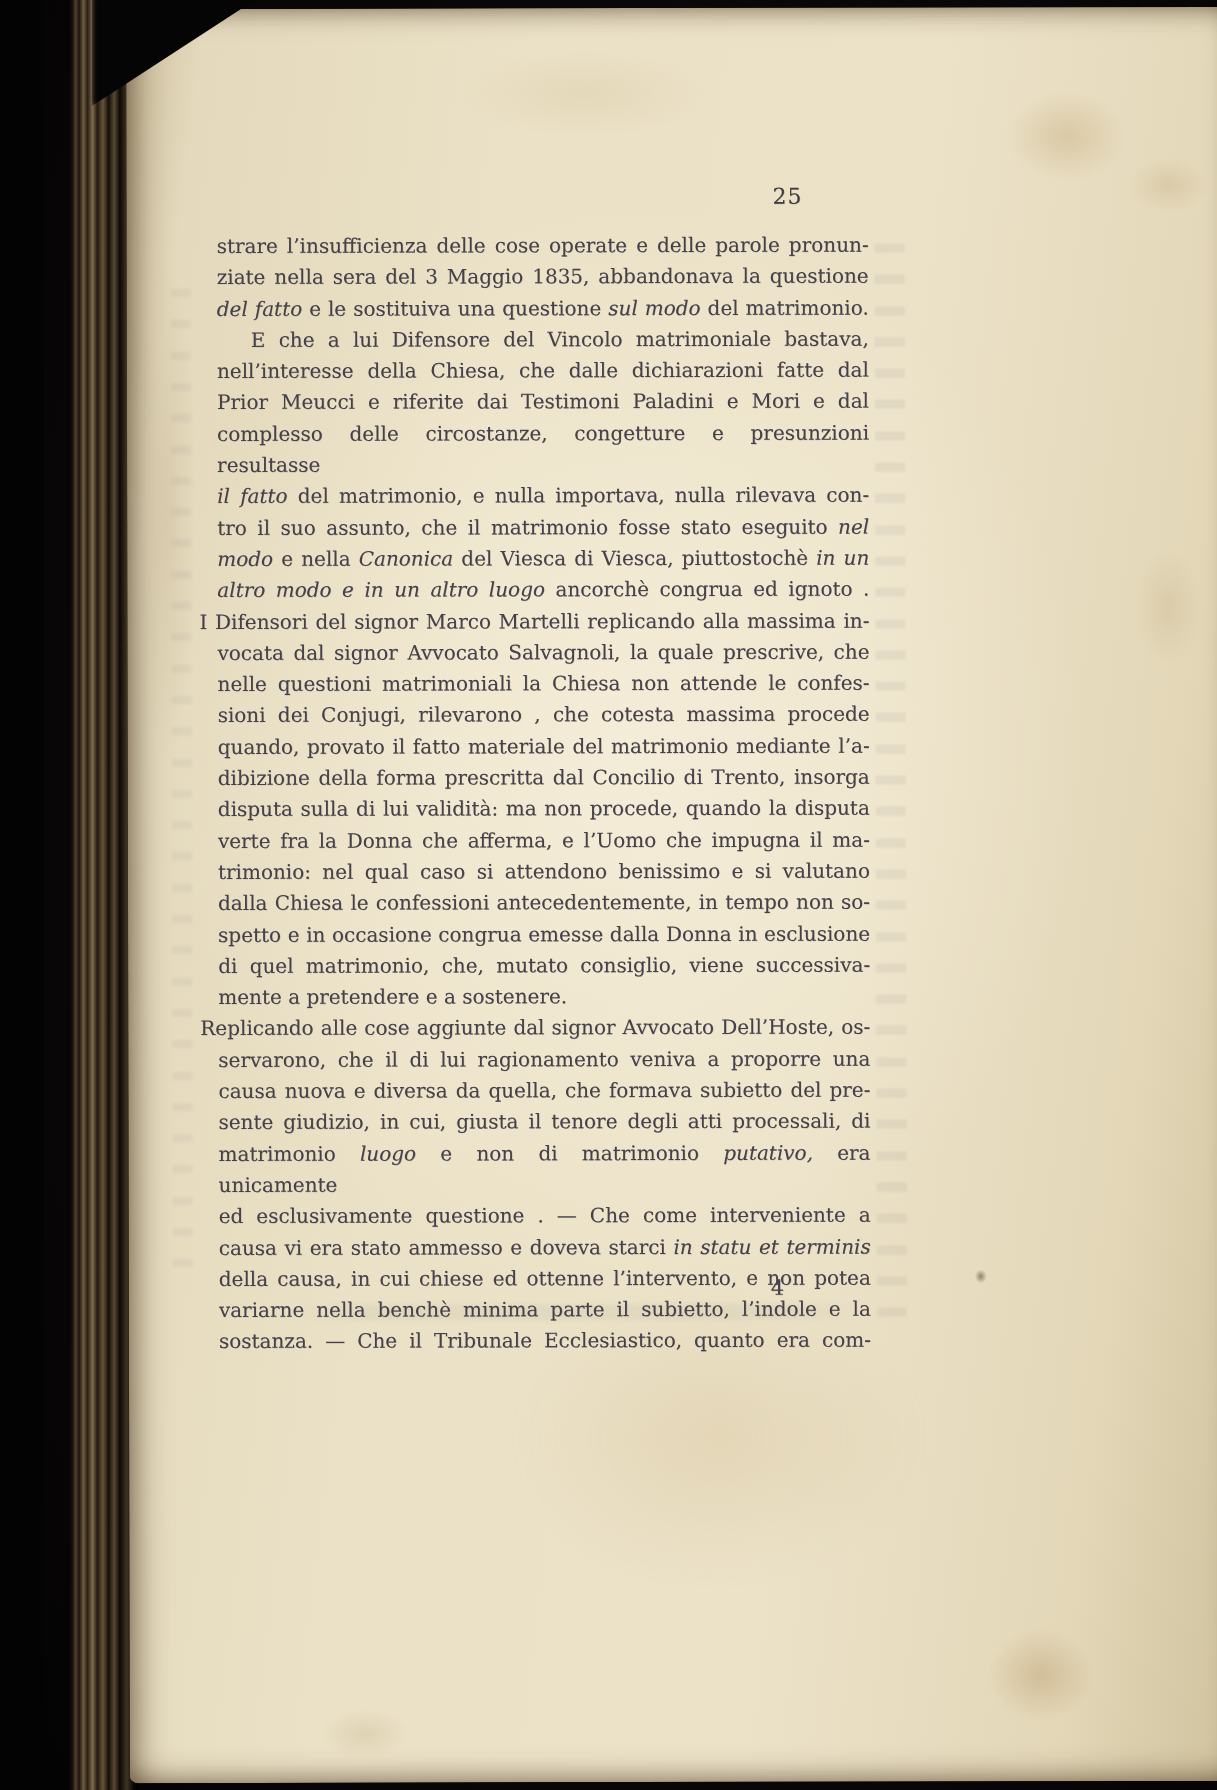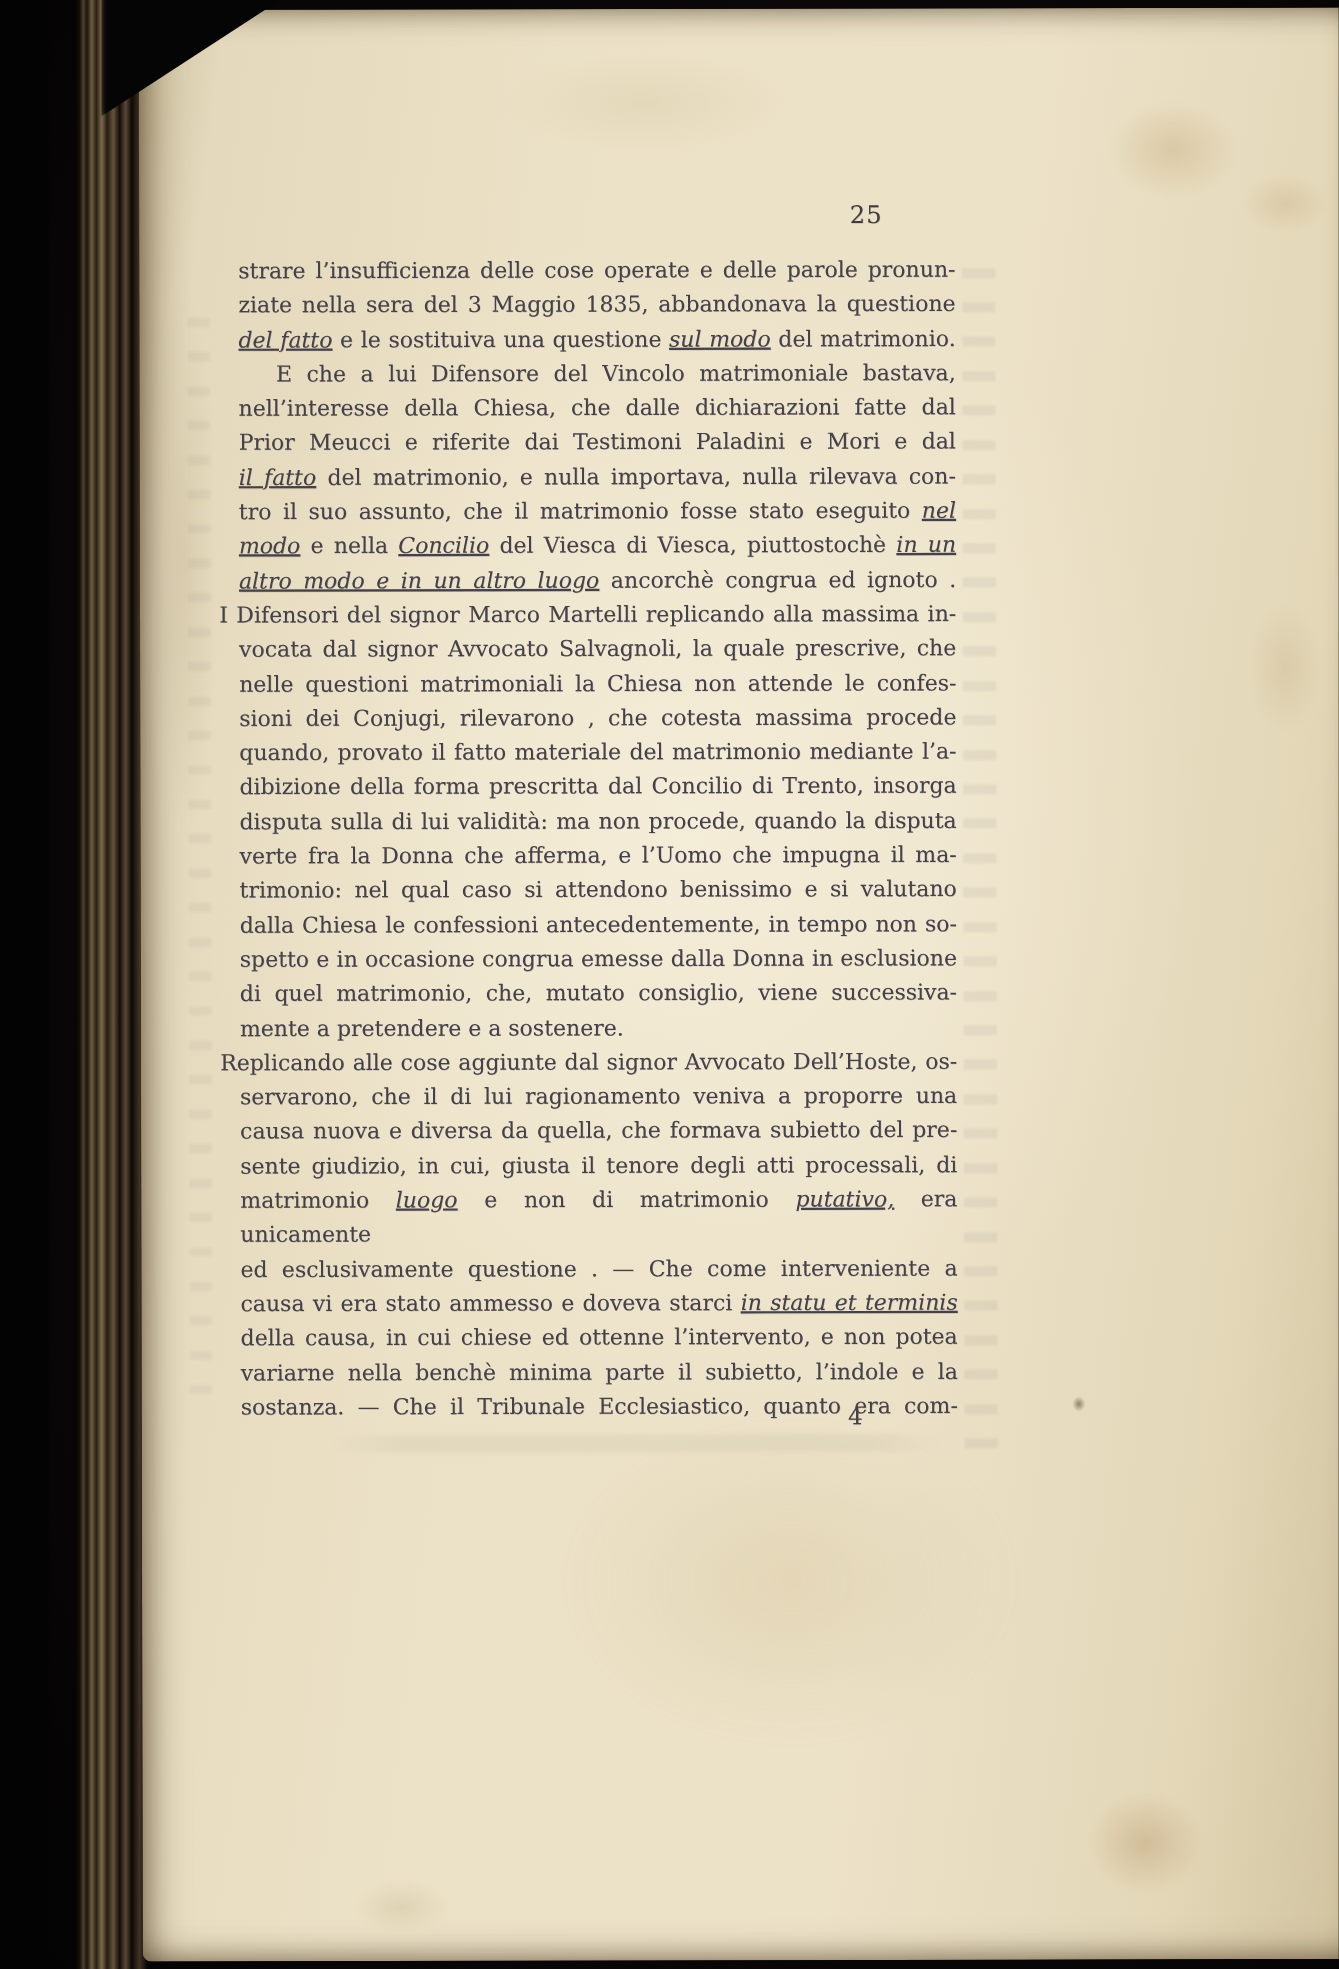--- a/index.html
+++ b/index.html
@@ -70,21 +70,21 @@
   }
   .textblock{
     position:absolute;left:72px;top:222px;width:670px;z-index:3;
     font-size:20px;line-height:31.3px;color:#45414a;
     text-shadow:0.4px 0.4px 0.6px rgba(90,82,82,.35);
   }
   .line{text-align:justify;text-align-last:justify;padding-left:18px;}
   .line.outdent{padding-left:0;}
   .line.indent{padding-left:52px;}
   .line.short{text-align-last:left;}
-  .it{font-style:italic;text-decoration:underline;}
+  .it{font-style:italic;}
 </style>
 </head>
 <body>
 
 <div class="scene">
   <div class="binding"></div>
 
   <div class="page">
     <div class="st st1"></div>
     <div class="st st2"></div>
@@ -100,23 +100,24 @@
     <div class="ghost-bottom"></div>
 
     <div class="pagenum">25</div>
     <div class="textblock">
         <div class="line normal"><span>strare l’insufficienza delle cose operate e delle parole pronun-</span></div>
         <div class="line normal"><span>ziate nella sera del 3 Maggio 1835, abbandonava la questione</span></div>
         <div class="line normal"><span class="it">del fatto</span><span> e le sostituiva una questione </span><span class="it">sul modo</span><span> del matrimonio.</span></div>
         <div class="line indent"><span>E che a lui Difensore del Vincolo matrimoniale bastava,</span></div>
         <div class="line normal"><span>nell’interesse della Chiesa, che dalle dichiarazioni fatte dal</span></div>
         <div class="line normal"><span>Prior Meucci e riferite dai Testimoni Paladini e Mori e dal</span></div>
+        <div class="line normal"><span>complesso delle circostanze, congetture e presunzioni resultasse</span></div>
         <div class="line normal"><span class="it">il fatto</span><span> del matrimonio, e nulla importava, nulla rilevava con-</span></div>
         <div class="line normal"><span>tro il suo assunto, che il matrimonio fosse stato eseguito </span><span class="it">nel</span></div>
-        <div class="line normal"><span class="it">modo</span><span> e nella </span><span class="it">Concilio</span><span> del Viesca di Viesca, piuttostochè </span><span class="it">in un</span></div>
+        <div class="line normal"><span class="it">modo</span><span> e nella </span><span class="it">Canonica</span><span> del Viesca di Viesca, piuttostochè </span><span class="it">in un</span></div>
         <div class="line normal"><span class="it">altro modo e in un altro luogo</span><span> ancorchè congrua ed ignoto .</span></div>
         <div class="line outdent"><span>I Difensori del signor Marco Martelli replicando alla massima in-</span></div>
         <div class="line normal"><span>vocata dal signor Avvocato Salvagnoli, la quale prescrive, che</span></div>
         <div class="line normal"><span>nelle questioni matrimoniali la Chiesa non attende le confes-</span></div>
         <div class="line normal"><span>sioni dei Conjugi, rilevarono , che cotesta massima procede</span></div>
         <div class="line normal"><span>quando, provato il fatto materiale del matrimonio mediante l’a-</span></div>
         <div class="line normal"><span>dibizione della forma prescritta dal Concilio di Trento, insorga</span></div>
         <div class="line normal"><span>disputa sulla di lui validità: ma non procede, quando la disputa</span></div>
         <div class="line normal"><span>verte fra la Donna che afferma, e l’Uomo che impugna il ma-</span></div>
         <div class="line normal"><span>trimonio: nel qual caso si attendono benissimo e si valutano</span></div>

